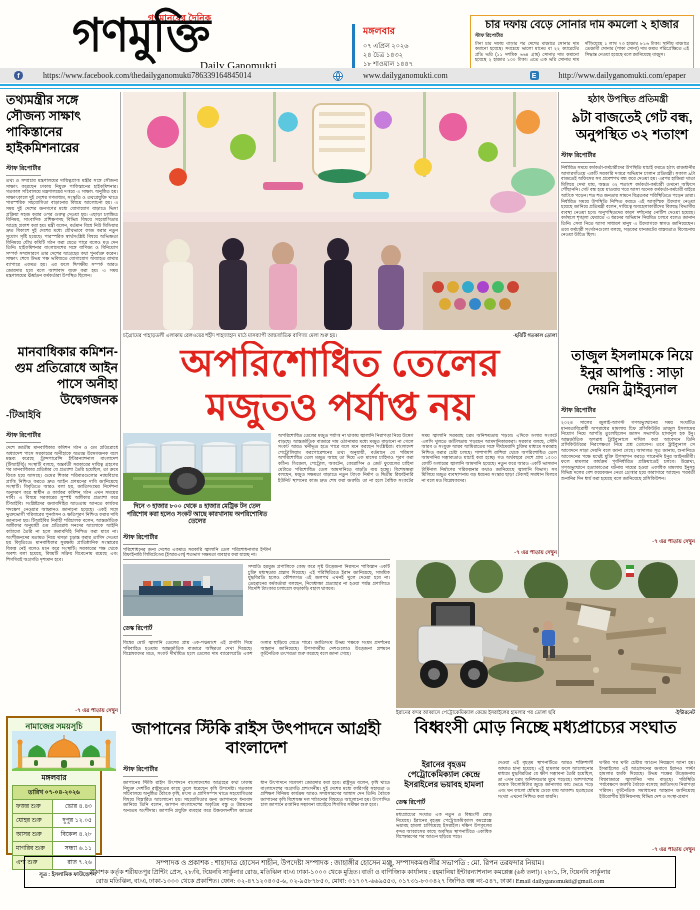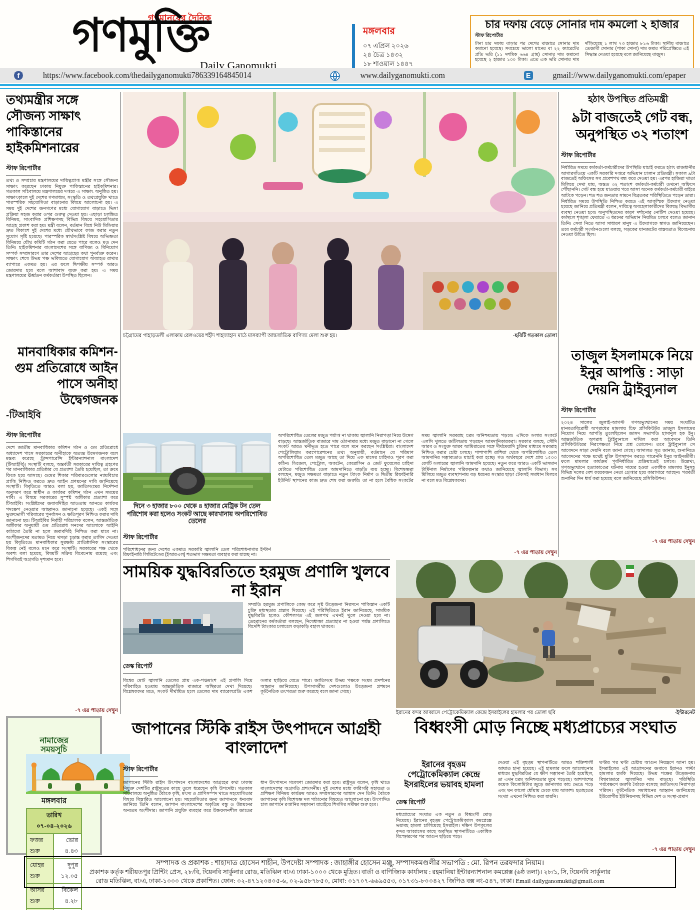--- a/index.html
+++ b/index.html
@@ -42,22 +42,22 @@
         display:inline-block;padding-bottom:1px;margin:2px 0 2px;}
   .jump{font-size:5.4px;font-weight:bold;color:#7a1010;text-align:right;}
   .hl-black{font-weight:bold;color:#000;text-align:center;}
   .vrule{position:absolute;width:0;border-left:1px solid #aaa;}
   
   #leftcol{position:absolute;left:6px;top:92px;width:112px;height:622px;overflow:hidden;}
   #leftcol .h1{font-size:12.5px;line-height:16px;font-weight:bold;}
   #leftcol .h2{font-size:12.5px;line-height:16px;font-weight:bold;margin-top:6px;}
   #leftcol .h2sub{font-size:9.5px;font-weight:bold;}
   
-  #prayerbox{position:absolute;left:6px;top:716px;width:96px;height:139px;border:2px solid #a3a3a3;
-        background:#f2fae4;box-sizing:border-box;padding:18px;}
+  #prayerbox{position:absolute;left:6px;top:716px;width:96px;height:139px;border:2px solid #a16207;
+        background:#f2fae4;box-sizing:border-box;padding:4px;}
   #prayerbox .pt{font-size:8px;font-weight:bold;color:#145214;text-align:center;line-height:9px;}
   #prayerbox .pd{font-size:7.5px;font-weight:bold;text-align:center;margin-top:1px;}
   #prayerbox table{width:100%;border-collapse:collapse;margin-top:1px;}
   #prayerbox th{background:#cde08a;font-size:6px;padding:1px;border:0.5px solid #7aa84a;}
   #prayerbox td{font-size:6px;padding:1px 3px;border:0.5px solid #7aa84a;}
   #prayerbox td.n{background:#e9f4c2;}
   #prayerbox td.t{background:#fff;text-align:right;}
   #prayerbox .src{font-size:5.4px;text-align:right;margin-top:1px;font-weight:bold;color:#222;}
   
   #main-photo{position:absolute;left:123px;top:92px;width:434px;height:238px;}
@@ -124,21 +124,21 @@
     <span class="lb-item">
       <span class="ic fb">f</span>
       <span>https://www.facebook.com/thedailyganomukti786339164845014</span>
     </span>
     <span class="lb-item">
       <span class="ic gl"></span>
       <span>www.dailyganomukti.com</span>
     </span>
     <span class="lb-item">
       <span class="ic ep">E</span>
-      <span>gmail://www.dailyganomukti.com/epaper</span>
+      <span>http://www.dailyganomukti.com/epaper</span>
     </span>
   </div>
   <div id="bluerule"></div>
 
   <div class="vrule" style="left:120px;top:92px;height:622px;"></div>
   <div class="vrule" style="left:558px;top:92px;height:465px;"></div>
 
   <div id="leftcol">
     <div class="h1 hl-black" style="text-align:left;">তথ্যমন্ত্রীর সঙ্গে সৌজন্য সাক্ষাৎ পাকিস্তানের হাইকমিশনারের</div>
     <div><span class="byline">স্টাফ রিপোর্টার</span></div>
@@ -250,20 +250,21 @@
         <circle cx="352" cy="212" r="6" fill="#3388cc"></circle>
       <circle cx="367" cy="212" r="6" fill="#88bb33"></circle>
         <circle cx="382" cy="212" r="6" fill="#cc8833"></circle>
     </svg>
   </div>
   <div id="main-caprow">
     <span>চট্টগ্রামের পাহাড়তলী এলাকায় রেলওয়ের শহীদ শাহজাহান মাঠে মাসব্যাপী আন্তর্জাতিক বাণিজ্য মেলা শুরু হয়।</span>
     <span class="cr">-ছবিটি গতকাল তোলা</span>
   </div>
 
+  <div id="main-headline">অপরিশোধিত তেলের মজুতও পর্যাপ্ত নয়</div>
   <div id="main-article">
     <div class="lcell">
       <svg width="148" height="68" viewBox="0 0 148 68">
         <rect width="148" height="68" fill="#c9dde9"></rect>
         <ellipse cx="18" cy="14" rx="15" ry="4" fill="#f0f3f4"></ellipse>
           <rect x="3" y="14" width="30" height="26" fill="#eef1f2" stroke="#b0bcc2" stroke-width="0.8"></rect>
         <ellipse cx="55" cy="12" rx="17" ry="4" fill="#f0f3f4"></ellipse>
           <rect x="38" y="12" width="34" height="28" fill="#e9edee" stroke="#b0bcc2" stroke-width="0.8"></rect>
         <ellipse cx="96" cy="13" rx="17" ry="4" fill="#f0f3f4"></ellipse>
           <rect x="79" y="13" width="34" height="27" fill="#eef1f2" stroke="#b0bcc2" stroke-width="0.8"></rect>
@@ -280,21 +281,20 @@
       <div><span class="byline">স্টাফ রিপোর্টার</span></div>
       <div class="tiny" style="height:16px;">পরিশোধনের জন্য দেশের একমাত্র সরকারি জ্বালানি তেল পরিশোধনাগার ইস্টার্ন রিফাইনারি লিমিটেডের (ইআরএল) শতভাগ সক্ষমতা ব্যবহার করা যাচ্ছে না।</div>
     </div>
     <div class="rcell tiny" style="height:124px;">অপরিশোধিত তেলের মজুত পর্যাপ্ত না থাকায় জ্বালানি নিরাপত্তা নিয়ে উদ্বেগ বাড়ছে। আন্তর্জাতিক বাজারে দাম ওঠানামার মধ্যে মজুত বাড়ানো না গেলে সংকট আরও ঘনীভূত হতে পারে বলে মনে করছেন সংশ্লিষ্টরা। বাংলাদেশ পেট্রোলিয়াম করপোরেশনের তথ্য অনুযায়ী, বর্তমানে যে পরিমাণ অপরিশোধিত তেল মজুত আছে তা দিয়ে এক মাসের চাহিদাও পূরণ করা কঠিন। ডিজেল, পেট্রোল, অকটেন, কেরোসিন ও জেট ফুয়েলের চাহিদা মেটাতে পরিশোধিত তেল আমদানিতে বাড়তি ব্যয় হচ্ছে। বিশেষজ্ঞরা বলছেন, মজুত সক্ষমতা বাড়াতে নতুন ট্যাংক নির্মাণ ও দ্বিতীয় রিফাইনারি ইউনিট স্থাপনের কাজ দ্রুত শেষ করা জরুরি। তা না হলে বৈশ্বিক সংকটের সময় জ্বালানি সরবরাহ চরম অনিশ্চয়তায় পড়বে। এদিকে ডলার সংকটে এলসি খুলতে জটিলতায় পড়ছেন আমদানিকারকরা। সরকার বলছে, সৌদি আরব ও সংযুক্ত আরব আমিরাতের সঙ্গে দীর্ঘমেয়াদি চুক্তির মাধ্যমে সরবরাহ নিশ্চিত করার চেষ্টা চলছে। পাশাপাশি রাশিয়া থেকে অপরিশোধিত তেল আমদানির সম্ভাব্যতাও যাচাই করা হচ্ছে। গত অর্থবছরে দেশে প্রায় ১৫০০ কোটি ডলারের জ্বালানি আমদানি হয়েছে। নতুন করে আরও একটি ভাসমান টার্মিনাল নির্মাণের পরিকল্পনার কথাও জানিয়েছে জ্বালানি বিভাগ। সব মিলিয়ে মজুত ব্যবস্থাপনায় বড় ধরনের সংস্কার ছাড়া টেকসই সমাধান মিলবে না বলে মত বিশ্লেষকদের।</div>
   </div>
   <div class="abs jump" style="left:470px;top:549px;width:87px;">-৭ এর পাতায় দেখুন</div>
 
   <div id="divider-c1"></div>
 
   <div id="hormuz">
-    <div class="hl hl-black">সাময়িক যুদ্ধবিরতিতে হরমুজ প্রণালি খুলবে না ইরান</div>
     <div class="row">
       <div style="width:120px;flex:none;">
         <svg width="120" height="52" viewBox="0 0 120 52">
           <rect width="120" height="52" fill="#c3ccd1"></rect>
           <rect y="26" width="120" height="26" fill="#93a6ad"></rect>
           <rect x="16" y="22" width="74" height="9" fill="#28415a"></rect>
           <rect x="20" y="17" width="8" height="5" fill="#cc5533"></rect>
             <rect x="30" y="17" width="8" height="5" fill="#3377aa"></rect>
           <rect x="40" y="17" width="8" height="5" fill="#ccaa33"></rect>
             <rect x="50" y="17" width="8" height="5" fill="#557744"></rect>

